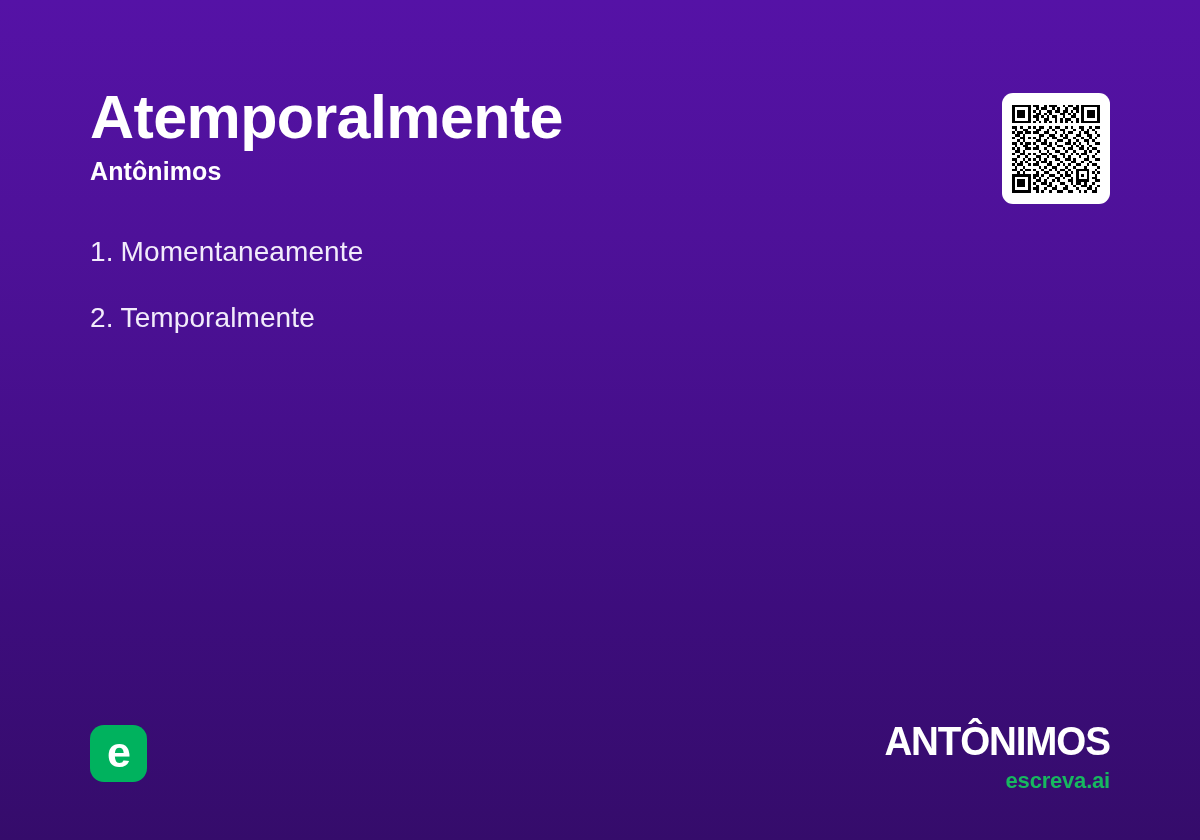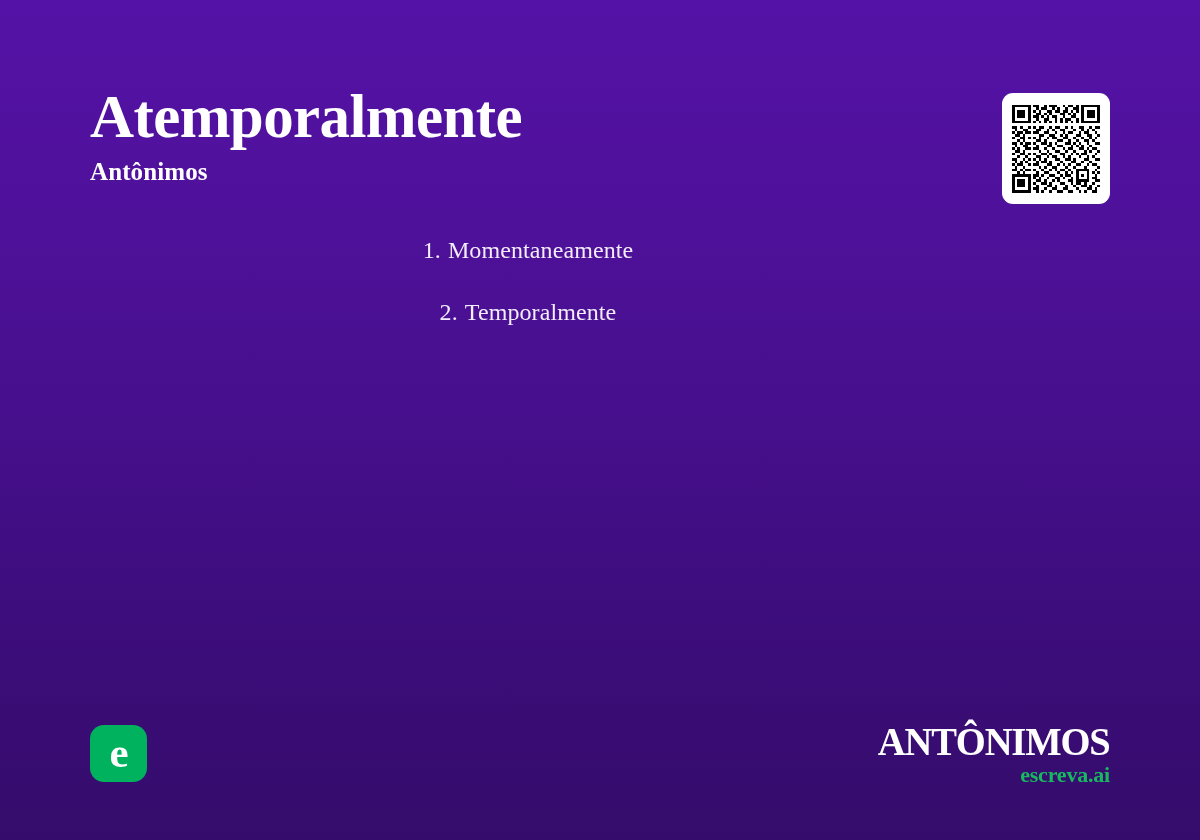--- a/index.html
+++ b/index.html
@@ -20,21 +20,20 @@
     width: 1200px;
     height: 840px;
     box-sizing: border-box;
     background: linear-gradient(180deg,
                 #5512a6 0%,
                 #4e1199 28%,
                 #460f8c 50%,
                 #3d0d7d 72%,
                 #350c6b 100%);
     overflow: hidden;
-    font-family: Liberation Serif, serif;
   }
 
   
   .header-block {
     position: absolute;
     left: 90px;
     top: 86px;
     width: 850px;
   }
 
@@ -63,28 +62,27 @@
     left: 90px;
     top: 238px;
     margin: 0;
     padding: 0;
     list-style: none;
     width: 860px;
   }
 
   .word-item {
     color: #f2ecfb;
-    font-size: 24px;
+    font-size: 28px;
     font-weight: 400;
     line-height: 1.0;
     letter-spacing: 0.1px;
     padding: 0;
-    margin: 0 0 38px 16px;
+    margin: 0 0 38px 0;
     white-space: nowrap;
-    text-align: center;
   }
   .word-item:last-child { margin-bottom: 0; }
 
   .word-index { margin-right: 7px; }
 
   
   .qr-card {
     position: absolute;
     left: 1002px;
     top: 93px;
@@ -136,21 +134,21 @@
     transform: scaleX(0.94);
     transform-origin: right center;
   }
   .wordmark-sub {
     display: block;
     color: #17b85f;
     font-size: 22px;
     font-weight: 700;
     line-height: 1;
     letter-spacing: -0.2px;
-    margin-top: 3px;
+    margin-top: 9px;
   }
 </style>
 </head>
 <body>
 
 <div class="card">
 
   <div class="header-block">
     <h1 class="page-title">Atemporalmente</h1>
     <p class="page-subtitle">Antônimos</p>

